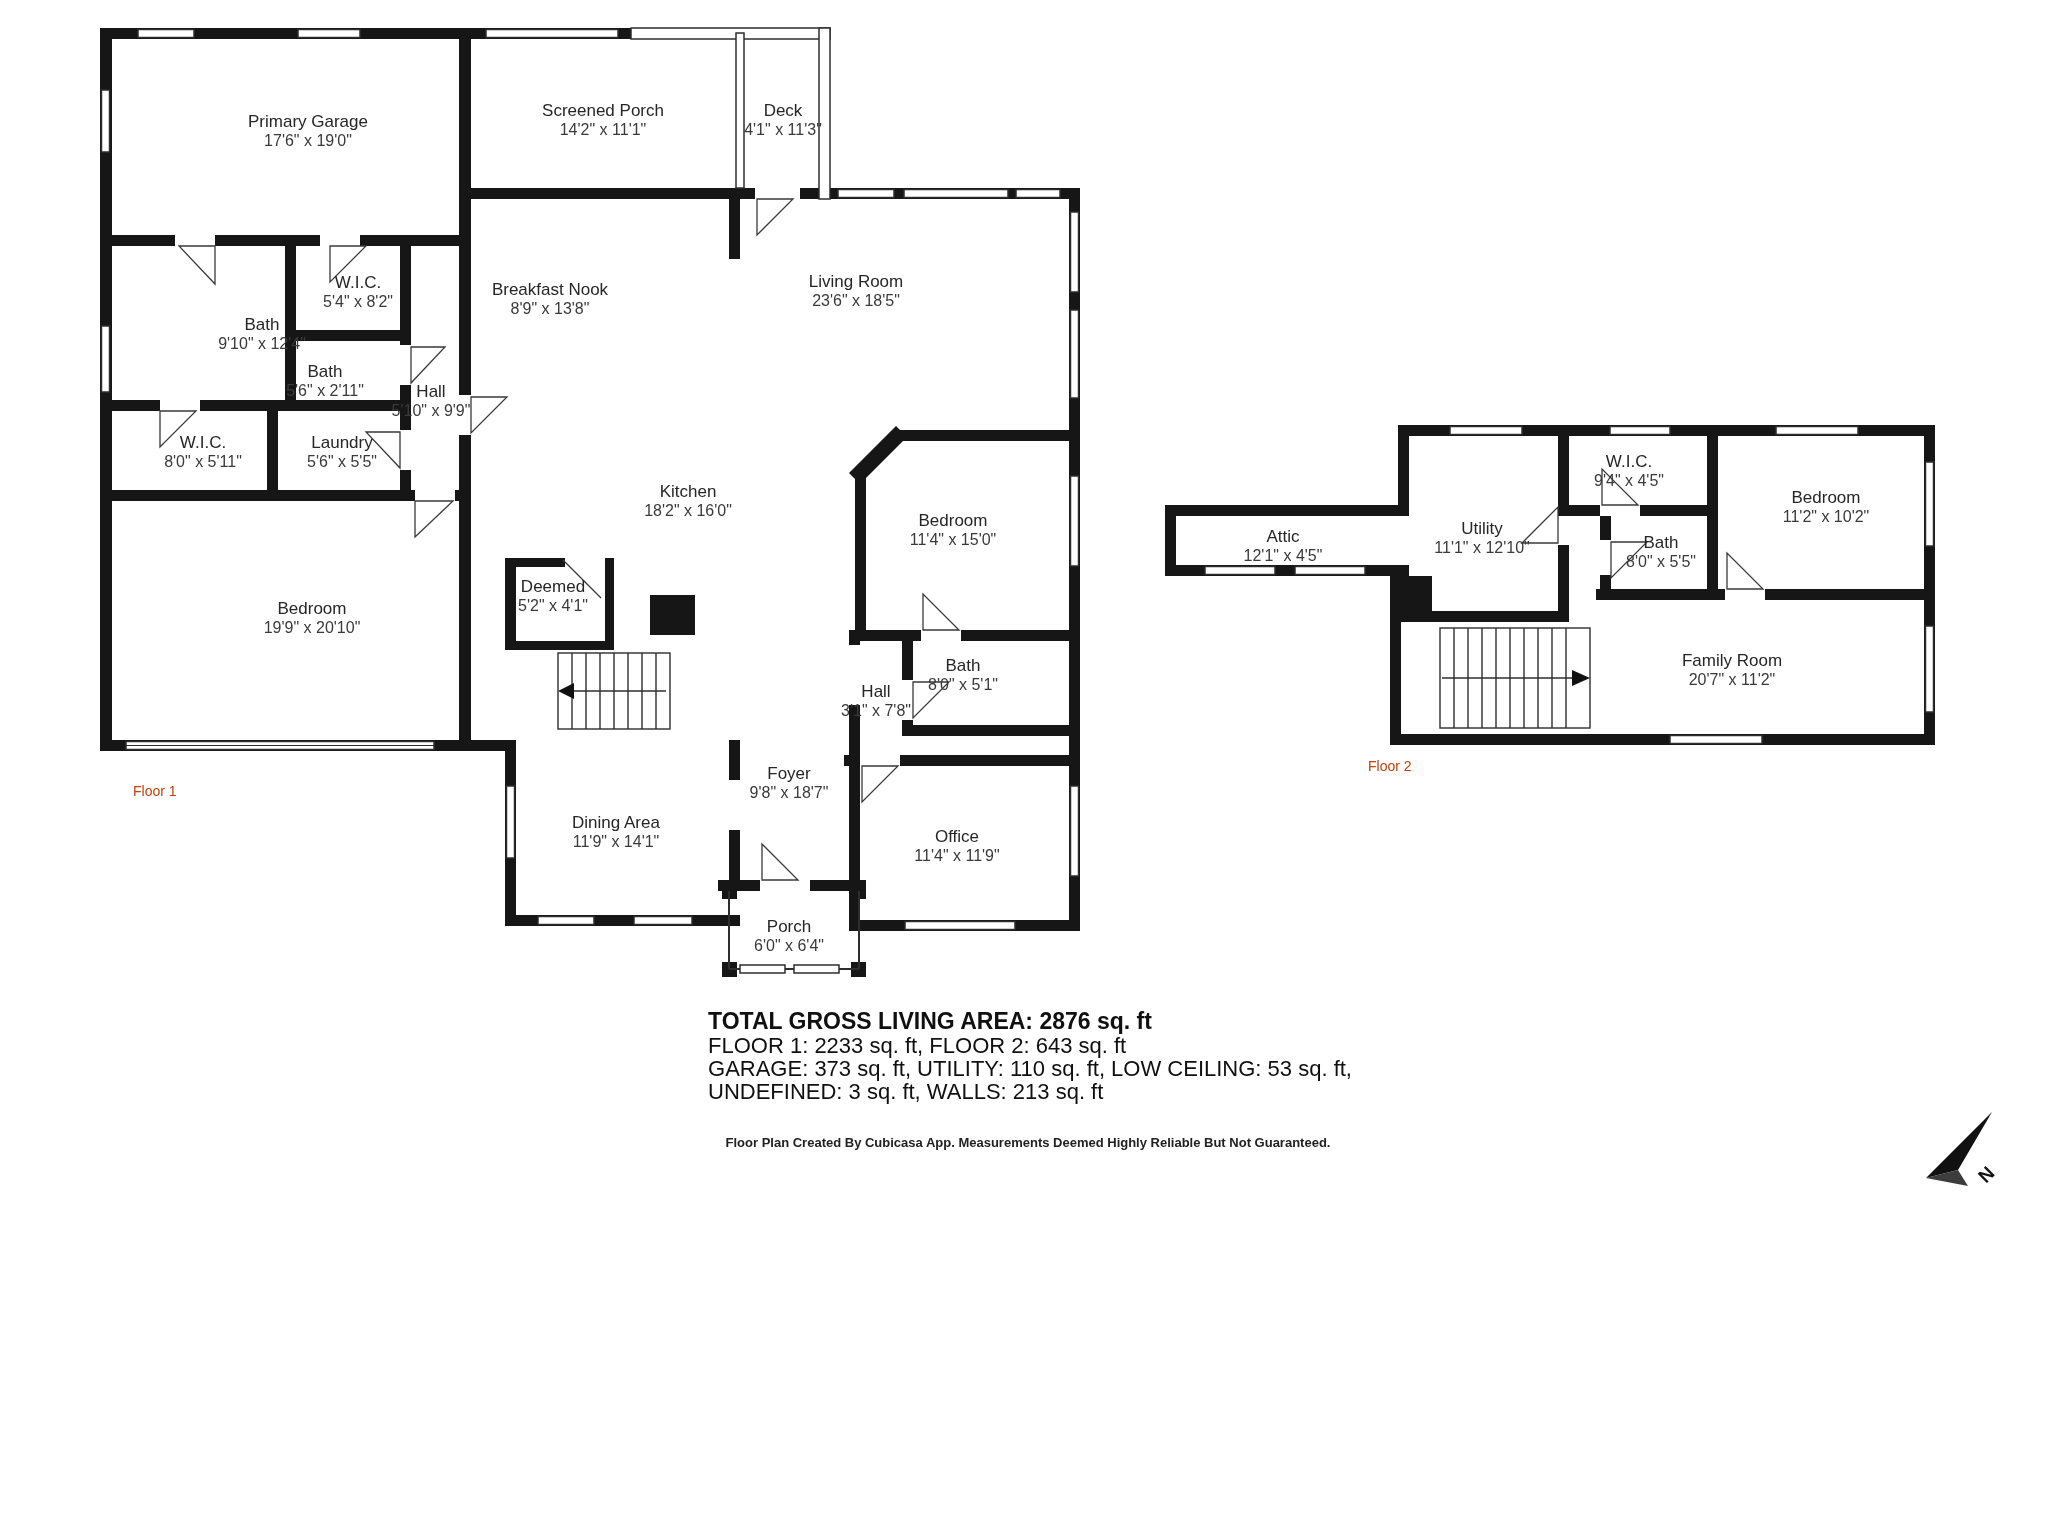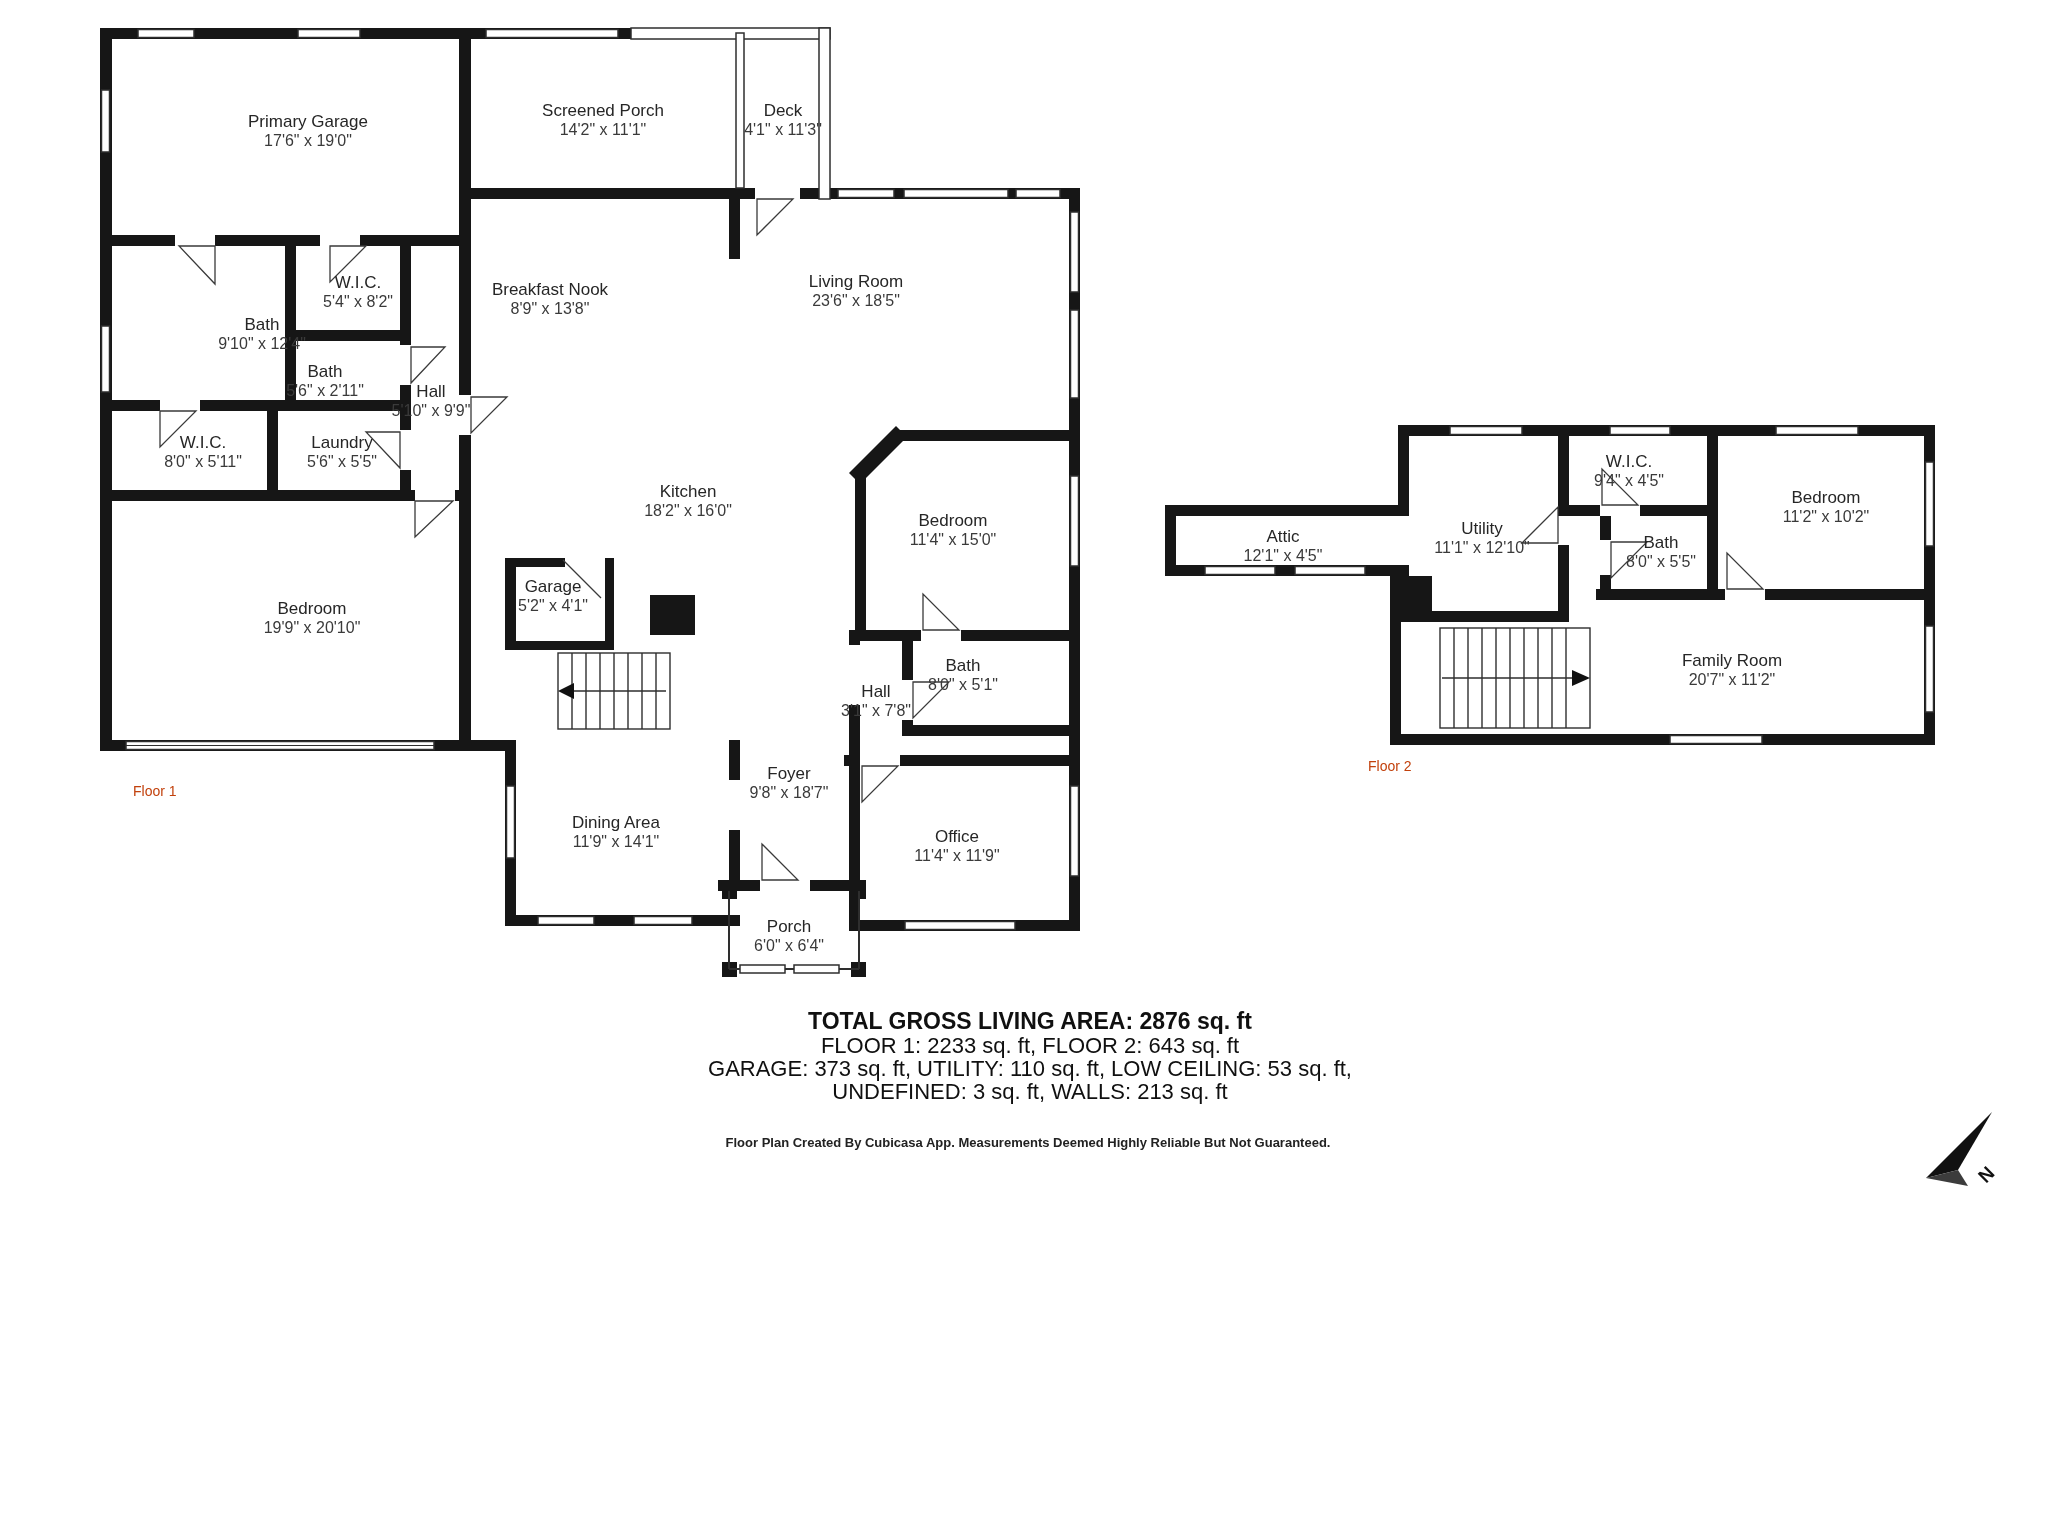--- a/index.html
+++ b/index.html
@@ -10,21 +10,21 @@
   svg.plan{position:absolute;left:0;top:0;}
   .rlabel{
     position:absolute;transform:translate(-50%,-50%);
     text-align:center;white-space:nowrap;color:#262626;z-index:5;
   }
   .rname{font-size:17px;line-height:19px;}
   .rdims{font-size:16px;line-height:19px;color:#3a3a3a;}
   .floor-tag{position:absolute;font-size:14px;color:#c2410c;z-index:5;}
   .summary{
     position:absolute;left:1030px;top:1008px;transform:translateX(-50%);
-    text-align:center;color:#101010;white-space:nowrap;z-index:5;
+    text-align:left;color:#101010;white-space:nowrap;z-index:5;
   }
   .summary .total{font-size:23px;font-weight:700;line-height:26px;}
   .summary .line{font-size:22px;line-height:23px;}
   .credit{
     position:absolute;left:1028px;top:1135px;transform:translateX(-50%);
     font-size:13px;font-weight:700;color:#222;white-space:nowrap;z-index:5;text-align:center;
   }
 </style>
 </head>
 <body>
@@ -263,21 +263,21 @@
   </div>
   <div class="rlabel" style="left:953px;top:530px">
     <div class="rname">Bedroom</div>
     <div class="rdims">11'4" x 15'0"</div>
   </div>
   <div class="rlabel" style="left:312px;top:618px">
     <div class="rname">Bedroom</div>
     <div class="rdims">19'9" x 20'10"</div>
   </div>
   <div class="rlabel" style="left:553px;top:596px">
-    <div class="rname">Garage</div>
+    <div class="rname">Deemed</div>
     <div class="rdims">5'2" x 4'1"</div>
   </div>
   <div class="rlabel" style="left:963px;top:675px">
     <div class="rname">Bath</div>
     <div class="rdims">8'0" x 5'1"</div>
   </div>
   <div class="rlabel" style="left:876px;top:701px">
     <div class="rname">Hall</div>
     <div class="rdims">3'1" x 7'8"</div>
   </div>

